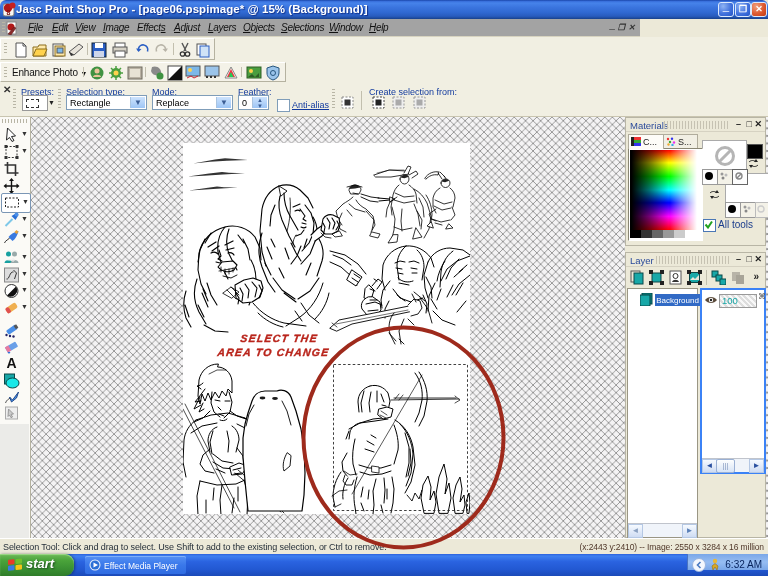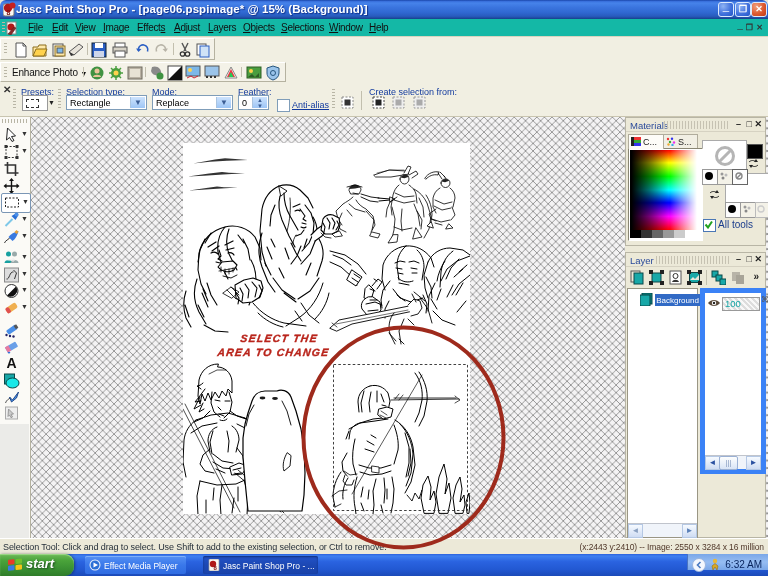--- a/index.html
+++ b/index.html
@@ -5,21 +5,21 @@
 .abs{position:absolute;}
 
 #titlebar{left:0;top:0;width:768px;height:19px;
 background:linear-gradient(180deg,#1a46aa 0%,#3a72de 8%,#4683ea 16%,#3a74de 40%,#3069d2 65%,#285cbe 85%,#1b4798 97%,#153a7e 100%);
 border-radius:6px 6px 0 0;}
 #titletext{left:16px;top:2.5px;color:#fff;font-size:11.5px;letter-spacing:0.05px;font-weight:bold;text-shadow:1px 1px 1px #10308a;white-space:nowrap;}
 .tbtn{top:2px;width:16px;height:15px;border-radius:3px;border:1px solid #dbe9fd;box-sizing:border-box;
 background:radial-gradient(circle at 30% 25%,#8fb4f4 0%,#4272dd 55%,#2355c8 100%);color:#fff;font-size:9px;line-height:12px;text-align:center;font-weight:bold;}
 #closebtn{background:radial-gradient(circle at 30% 25%,#f0a080 0%,#dd5a30 55%,#c03a14 100%);}
 
-#menubar{left:0;top:19px;width:768px;height:18px;background:#14b8a6;border-bottom:1px solid #d8d4c0;box-sizing:border-box;}
+#menubar{left:0;top:19px;width:640px;height:18px;background:#a3a3a3;border-bottom:1px solid #d8d4c0;box-sizing:border-box;font-style:italic;}
 #menubar .mi{position:absolute;font-size:10px;letter-spacing:-0.3px;color:#111;top:3px;white-space:nowrap;}
 
 .tbrow{left:0;width:768px;background:#f1efe2;}
 #tb1{top:37px;height:24px;}
 #tb2{top:61px;height:22px;}
 #tb3{top:83px;height:34px;border-bottom:1px solid #c9c5b0;box-sizing:border-box;}
 .tpanel{position:absolute;top:1px;bottom:1px;border:1px solid #fff;border-right-color:#b5b2a0;border-bottom-color:#b5b2a0;background:#f4f2e8;}
 .grip{position:absolute;width:3px;top:4px;bottom:4px;background-image:repeating-linear-gradient(180deg,#b8b5a5 0 1px,transparent 1px 3px);}
 .ico{position:absolute;width:16px;height:16px;}
 .sep{position:absolute;width:1px;top:4px;bottom:4px;background:#c2bfae;}
@@ -671,21 +671,21 @@
       <svg style="position:absolute;left:12px;top:4px;width:13px;height:13px;" viewBox="0 0 13 13">
           <rect x="2" y="0" width="10" height="11" fill="#0a8888" stroke="#064444"></rect>
           <rect x="0" y="2" width="10" height="11" fill="#18a8a8" stroke="#064444"></rect>
         </svg>
       <div style="position:absolute;left:27px;top:5px;width:45px;height:12px;background:#316ac5;color:#fff;font-size:8px;padding-top:2px;text-align:center;box-sizing:border-box;white-space:nowrap;overflow:hidden;">Background</div>
       <div style="position:absolute;left:0px;bottom:0px;right:0;height:13px;background:#f0f4fa;border-top:1px solid #c0c4cc;">
         <div style="position:absolute;left:0;top:0;width:13px;height:12px;background:linear-gradient(180deg,#f6faff,#cfdcf3);border:1px solid #b5c8e4;color:#8aa0c0;font-size:8px;text-align:center;line-height:11px;">◄</div>
         <div style="position:absolute;right:0;top:0;width:13px;height:12px;background:linear-gradient(180deg,#f6faff,#cfdcf3);border:1px solid #b5c8e4;color:#5a80b8;font-size:8px;text-align:center;line-height:11px;">►</div>
       </div>
     </div>
-    <div style="position:absolute;left:74px;top:35px;width:66px;height:186px;background:#fff;border:5px solid #3b82f6;box-sizing:border-box;">
+    <div style="position:absolute;left:74px;top:35px;width:66px;height:186px;background:#fff;border:2px solid #3b82f6;box-sizing:border-box;">
       <svg style="position:absolute;left:3px;top:6px;width:12px;height:8px;" viewBox="0 0 12 8">
           <path d="M0 4C3 0 9 0 12 4C9 8 3 8 0 4z" fill="#5a4a3a"></path>
           <circle cx="6" cy="4" r="2.2" fill="#fff"></circle>
           <circle cx="6" cy="4" r="1.2" fill="#222"></circle>
         </svg>
       <div style="position:absolute;left:17px;top:4px;width:36px;height:12px;border:1px solid #999;background:repeating-linear-gradient(45deg,#ddd 0 2px,#f8f8f8 2px 4px);">
         <span style="position:absolute;left:2px;top:0px;font-size:9.5px;color:#18a8a8;">100</span>
         </div>
       <span style="position:absolute;left:56px;top:2px;font-size:8px;color:#555;">⌘</span>
       <div style="position:absolute;left:0px;bottom:0px;right:0;height:13px;background:#f0f4fa;border-top:1px solid #c0c4cc;">
@@ -713,28 +713,20 @@
     <span class="stxt">start</span>
     </div>
   <div class="abs taskbtn" style="left:85px;width:101px;">
     <svg style="position:absolute;left:4px;top:3px;" width="12" height="12" viewBox="0 0 12 12">
         <circle cx="6" cy="6" r="5.5" fill="#e8f0fa"></circle>
         <circle cx="6" cy="6" r="4.5" fill="#2a6fd6"></circle>
         <path d="M4.5 3.5L9 6l-4.5 2.5z" fill="#fff"></path>
       </svg>
     <span style="position:absolute;left:19px;top:4.5px;font-size:8.5px;white-space:nowrap;">Effect Media Player</span>
   </div>
-  <div class="abs taskbtn" style="left:203px;width:115px;background:linear-gradient(180deg,#2253c8 0%,#1c48b4 50%,#1a43aa 100%);box-shadow:inset 0 1px 2px #123077;">
-    <svg style="position:absolute;left:5px;top:3px;" width="12" height="12" viewBox="0 0 12 12">
-        <rect x="1" y="0" width="10" height="12" rx="1" fill="#fbf8f2" stroke="#999" stroke-width="0.7"></rect>
-        <circle cx="5" cy="5" r="3.2" fill="#b01818"></circle>
-        <text x="5.5" y="10.5" font-size="6" fill="#801010" font-weight="bold" font-family="Liberation Sans">8</text>
-      </svg>
-    <span style="position:absolute;left:20px;top:4.5px;font-size:8.5px;white-space:nowrap;">Jasc Paint Shop Pro - ...</span>
-  </div>
   <div class="abs" id="tray">
     <svg style="position:absolute;left:4px;top:4px;" width="14" height="14" viewBox="0 0 14 14">
         <circle cx="7" cy="7" r="6.5" fill="#f4f8fe" stroke="#9ab4dd"></circle>
         <path d="M8.5 4L5.5 7l3 3" fill="none" stroke="#4a7ac0" stroke-width="1.6"></path>
       </svg>
     <svg style="position:absolute;left:21px;top:4px;" width="12" height="14" viewBox="0 0 12 14">
         <circle cx="6" cy="3" r="2.2" fill="#e8b838"></circle>
         <path d="M6 5.5L3 8l1 4 2-3 2 3 1-4z" fill="#d8a828" stroke="#9a7010" stroke-width="0.6"></path>
       </svg>
     <span style="position:absolute;right:6px;top:5px;color:#06225c;">6:32 AM</span>

